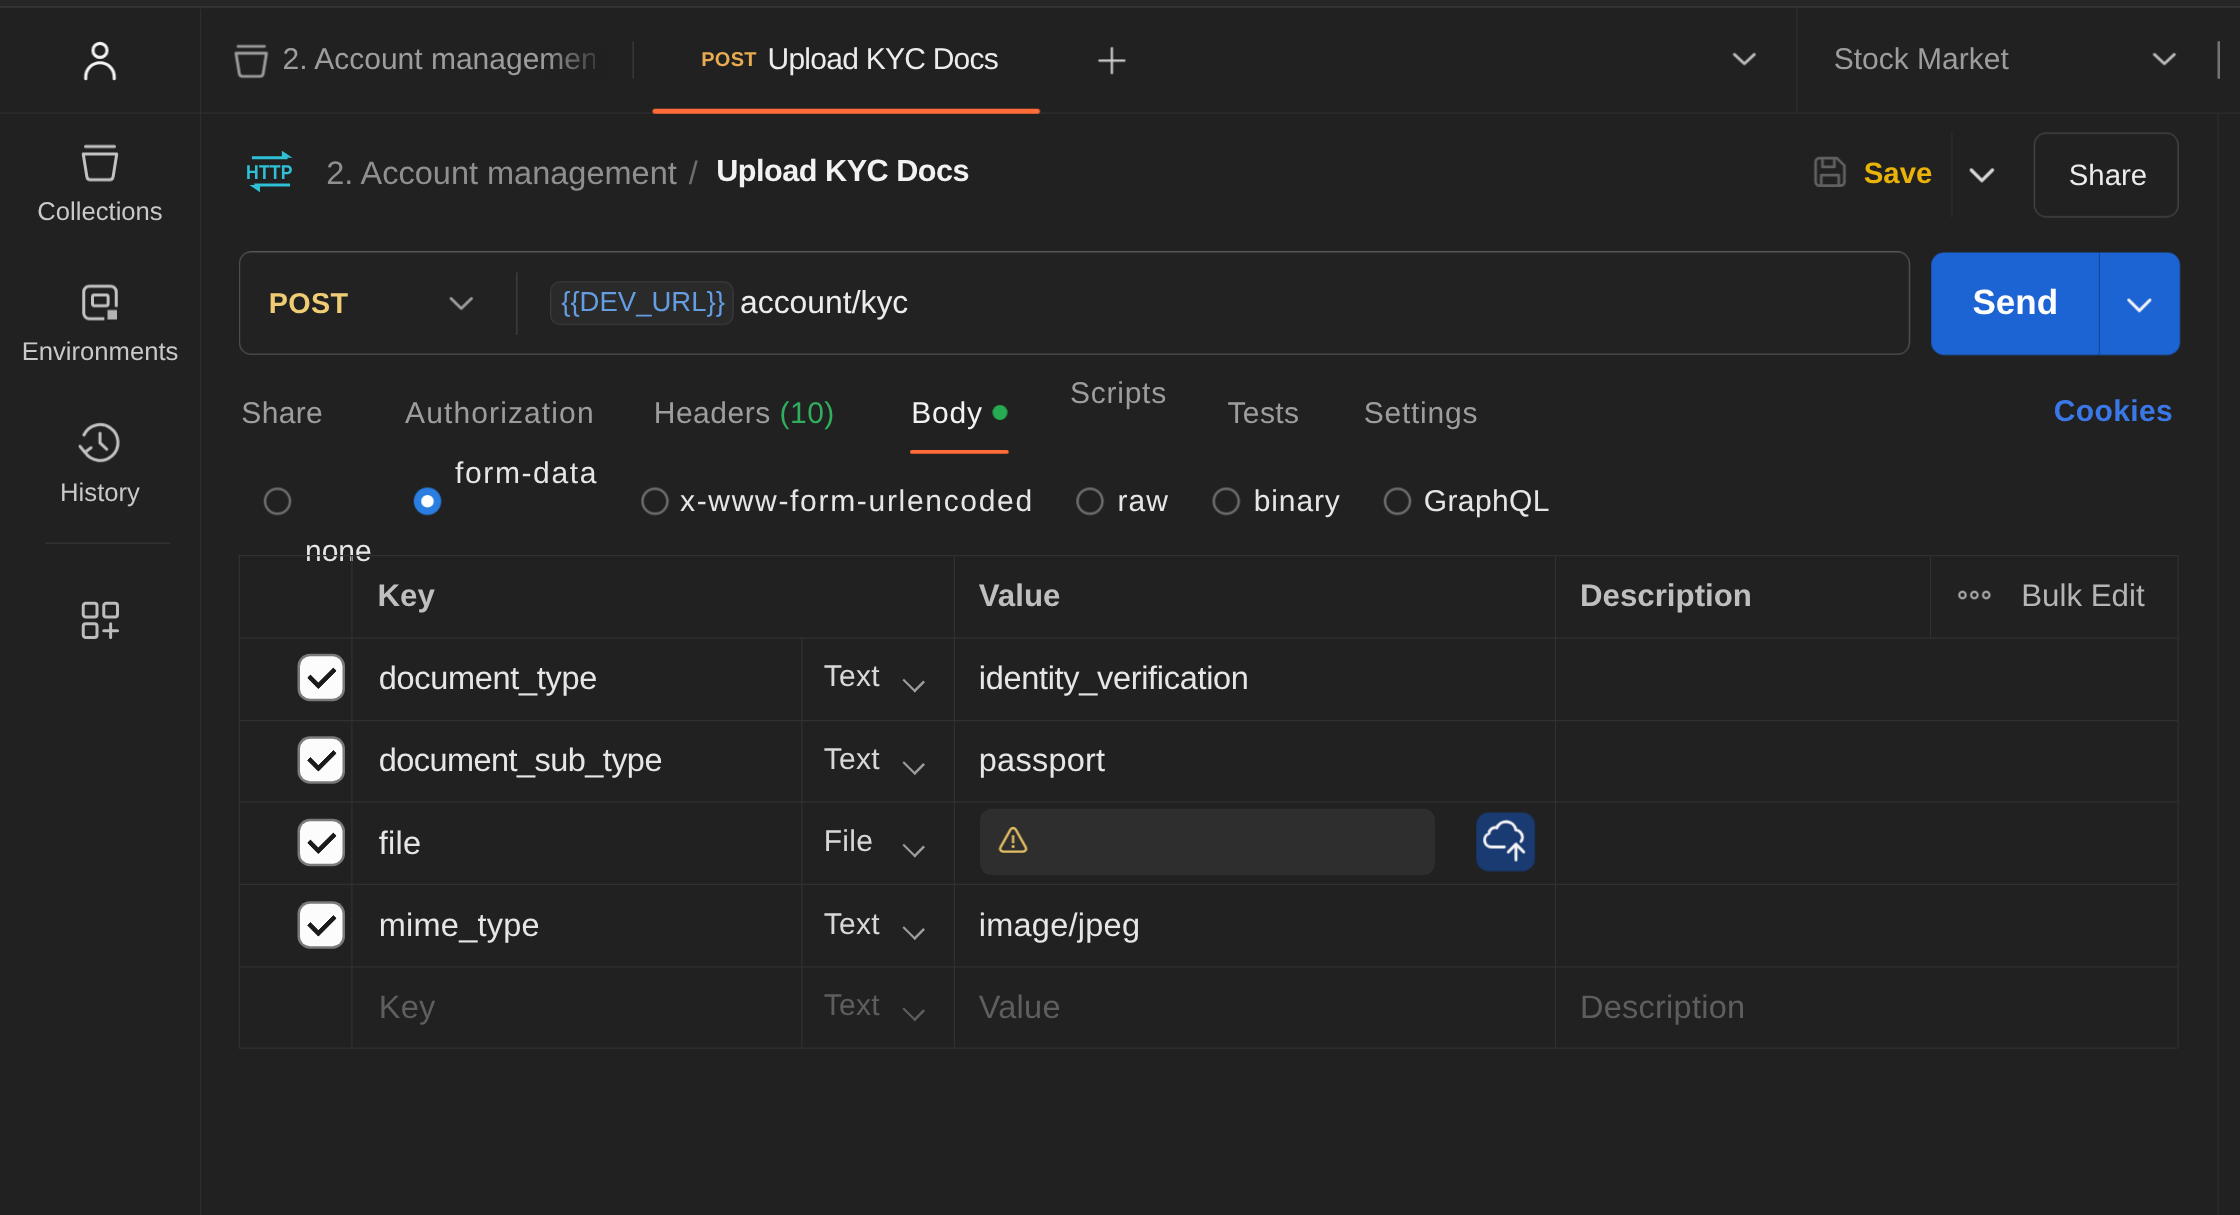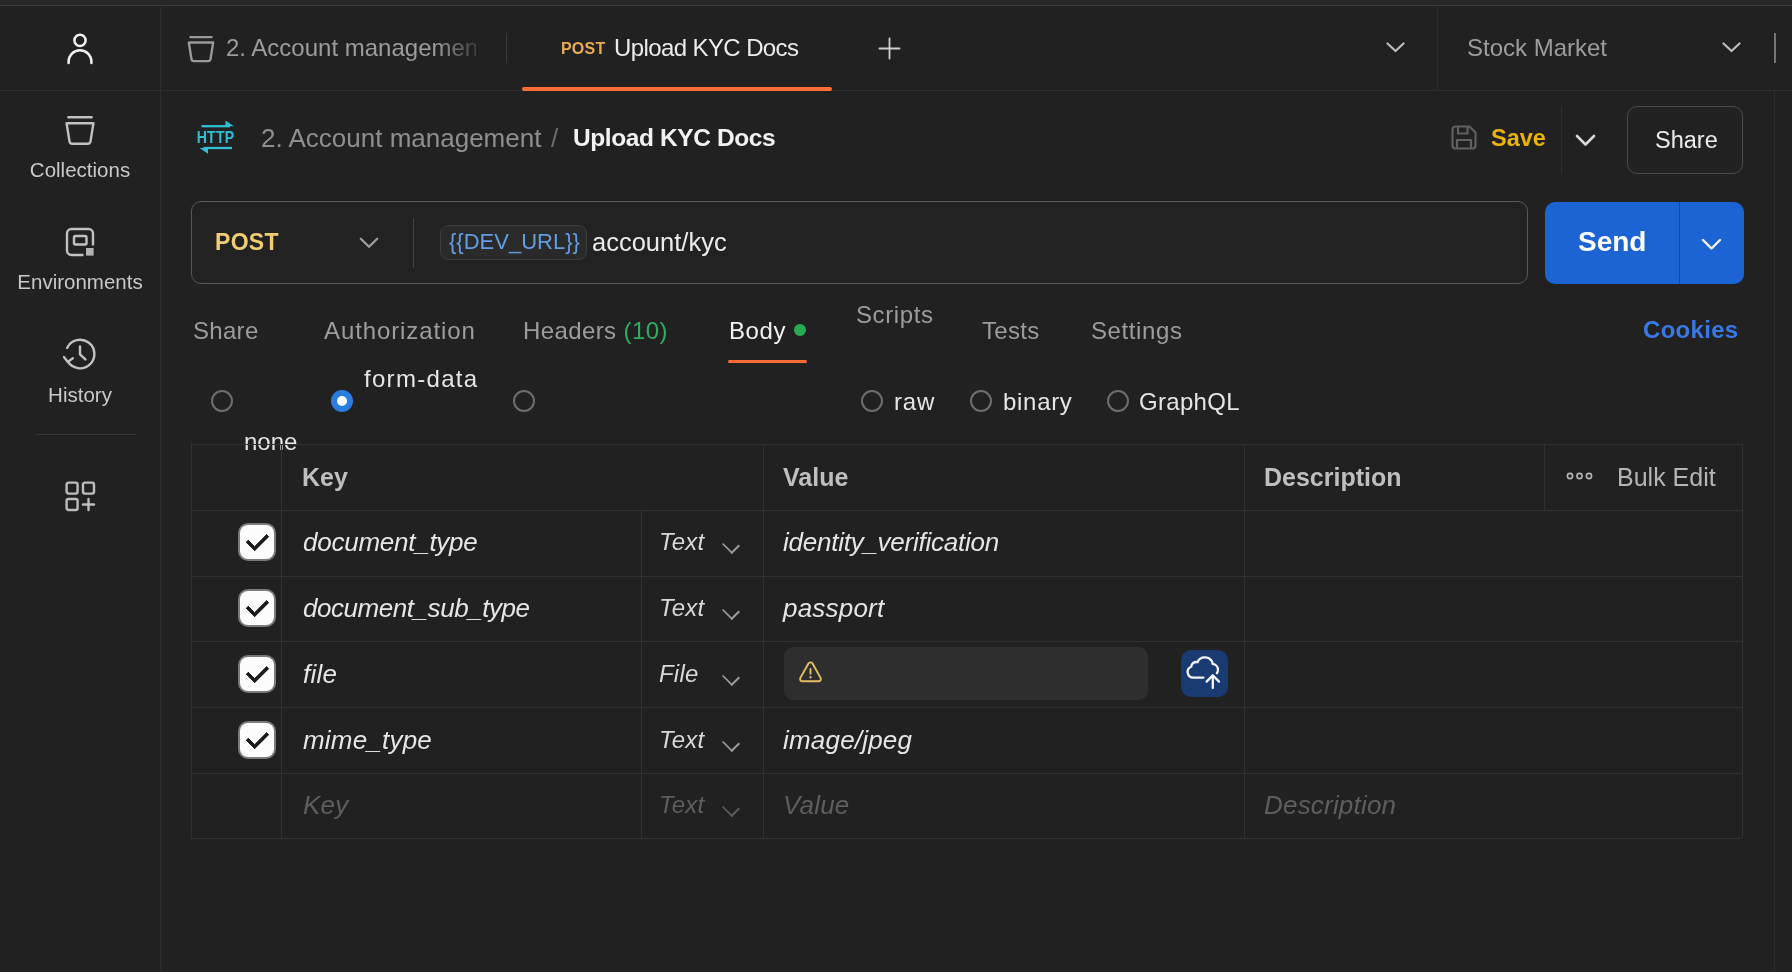--- a/index.html
+++ b/index.html
@@ -8,21 +8,21 @@
   .abs { position:absolute; transform:translateZ(0); }
   #page { position:relative; width:1792px; height:972px; background:#212121; transform:translateZ(0); -webkit-font-smoothing:antialiased; }
   
   #topstrip { left:0; top:0; width:1792px; height:6px; background:#262626; border-bottom:1px solid #3a3a3a; }
   
   #tabbar-border { left:0; top:90px; width:1792px; height:1px; background:#2e2e2e; }
   #side-border { left:160px; top:7px; width:1px; height:965px; background:#2e2e2e; }
   #rail-border { left:1774px; top:91px; width:1px; height:881px; background:#2e2e2e; }
   .graytxt { color:#9d9d9d; }
   svg { display:block; }
-  .rowtxt { font-size:26px; color:#e6e6e6; white-space:nowrap; letter-spacing:0.2px;font-style:italic; }
+  .rowtxt { font-size:26px; color:#e6e6e6; white-space:nowrap; letter-spacing:0.2px; }
   .dim5 { color:#5e5e5e; }
   .cb { position:absolute; width:34px; height:34px; background:#fcfcfc; border-radius:8px; box-shadow:0 0 0 2px #7a7a7a; }
   .cb::after { content:""; position:absolute; left:7px; top:8px; width:17px; height:9px; border-left:4.5px solid #1b1b1b; border-bottom:4.5px solid #1b1b1b; transform:rotate(-45deg); transform-origin:center; border-radius:1px; }
   .typechev { position:absolute; width:20px; height:12px; }
   .typechev::after { content:""; position:absolute; left:2px; top:0px; width:12px; height:12px; border-right:2.3px solid #9d9d9d; border-bottom:2.3px solid #9d9d9d; transform:rotate(45deg) scale(1,0.82); transform-origin:center; }
   .dimc::after { border-color:#5e5e5e !important; }
 </style>
 </head>
 <body>
 <div id="page">
@@ -145,20 +145,21 @@
   <div class="abs graytxt" style="left:1091px;top:317px;font-size:24px;letter-spacing:0.6px;">Settings</div>
   <div class="abs" style="left:728px;top:359.5px;width:79px;height:3.5px;background:#ff6c37;border-radius:2px;"></div>
   <div class="abs" style="left:1643px;top:316px;font-size:24px;letter-spacing:0.3px;font-weight:600;color:#3b78e7;">Cookies</div>
 
   <div class="abs" style="left:211px;top:390px;width:22px;height:22px;border:2px solid #6e6e6e;border-radius:50%;"></div>
   <div class="abs" style="left:244px;top:388px;font-size:24px;color:#e6e6e6;margin-top:40px;">none</div>
   <div class="abs" style="left:331px;top:390px;width:22px;height:22px;background:#2a7de1;border-radius:50%;"></div>
   <div class="abs" style="left:337px;top:396px;width:10px;height:10px;background:#fff;border-radius:50%;"></div>
   <div class="abs" style="left:364px;top:365px;font-size:24px;letter-spacing:1.3px;color:#e6e6e6;">form-data</div>
   <div class="abs" style="left:513px;top:390px;width:22px;height:22px;border:2px solid #6e6e6e;border-radius:50%;"></div>
+  <div class="abs" style="left:544px;top:388px;font-size:24px;letter-spacing:1.35px;color:#e6e6e6;">x-www-form-urlencoded</div>
   <div class="abs" style="left:861px;top:390px;width:22px;height:22px;border:2px solid #6e6e6e;border-radius:50%;"></div>
   <div class="abs" style="left:894px;top:388px;font-size:24px;letter-spacing:0.8px;color:#e6e6e6;">raw</div>
   <div class="abs" style="left:970px;top:390px;width:22px;height:22px;border:2px solid #6e6e6e;border-radius:50%;"></div>
   <div class="abs" style="left:1003px;top:388px;font-size:24px;letter-spacing:0.7px;color:#e6e6e6;">binary</div>
   <div class="abs" style="left:1107px;top:390px;width:22px;height:22px;border:2px solid #6e6e6e;border-radius:50%;"></div>
   <div class="abs" style="left:1139px;top:388px;font-size:24px;letter-spacing:0.3px;color:#e6e6e6;">GraphQL</div>
 
   <div class="abs" style="left:191px;top:444px;width:1551px;height:1px;background:#313131;"></div>
   <div class="abs" style="left:191px;top:510px;width:1551px;height:1px;background:#313131;"></div>
   <div class="abs" style="left:191px;top:576px;width:1551px;height:1px;background:#313131;"></div>

